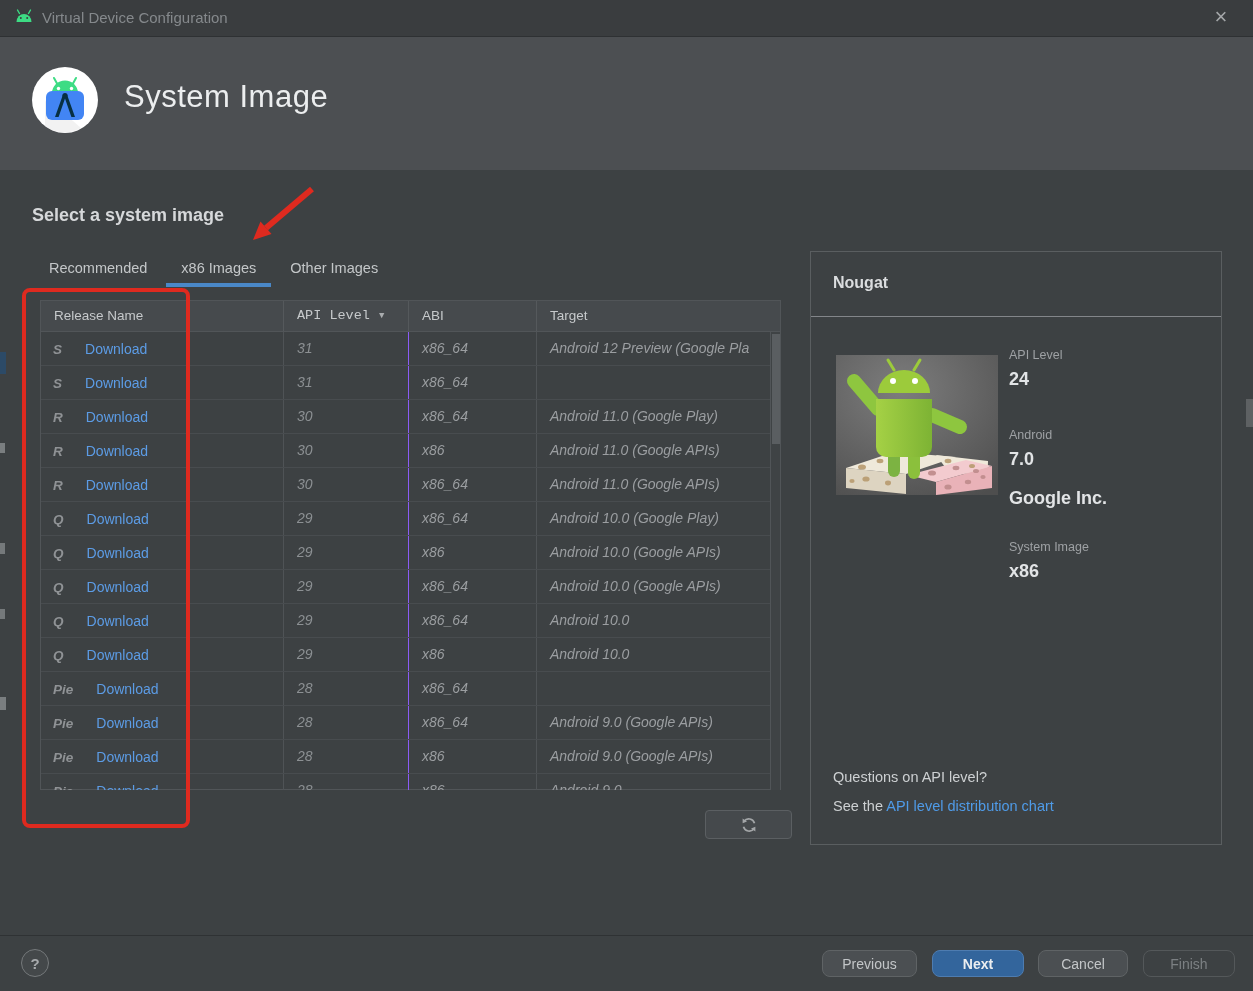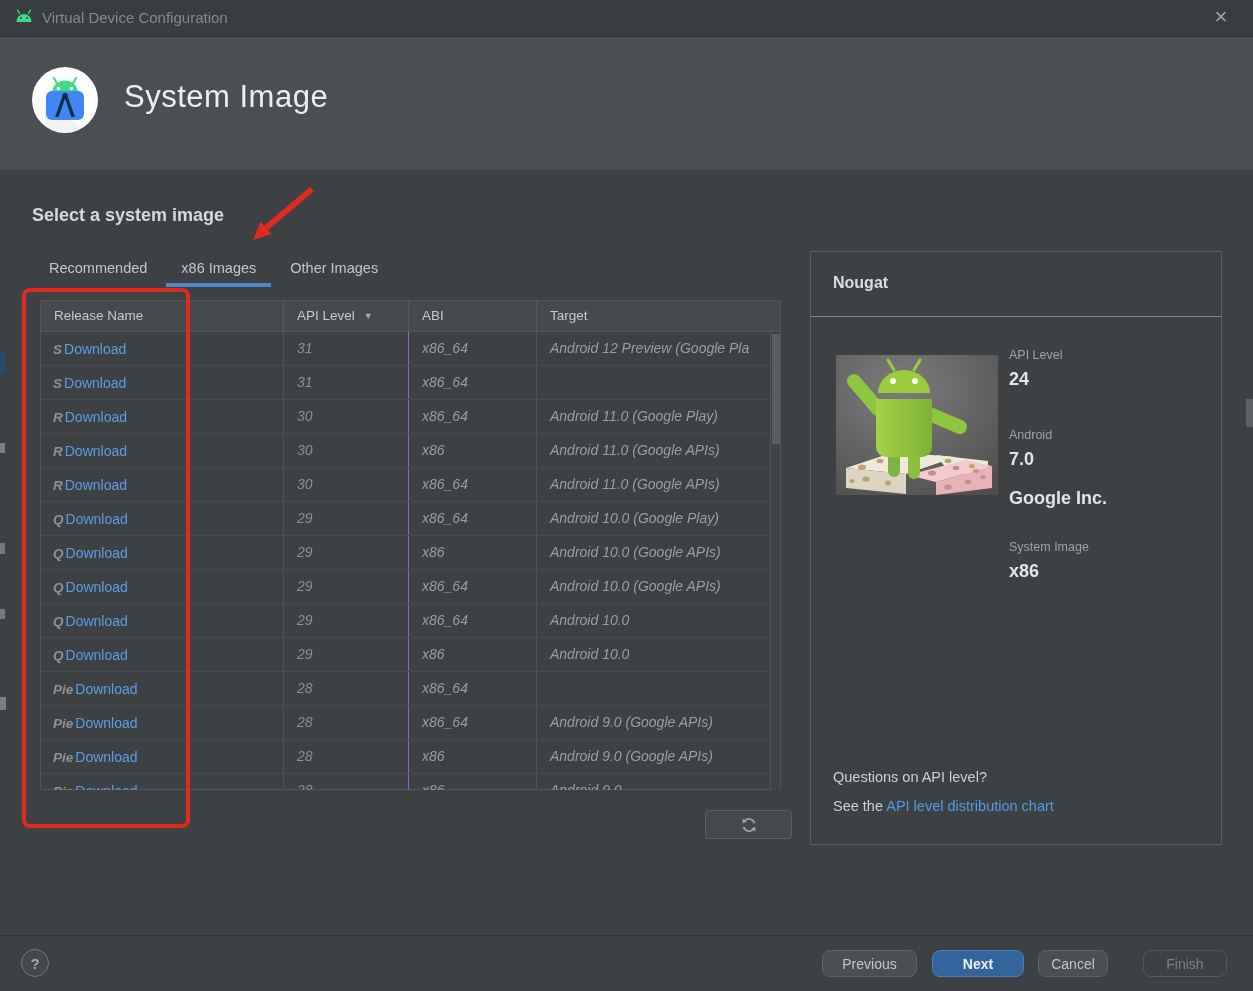--- a/index.html
+++ b/index.html
@@ -27,33 +27,33 @@
   
   .tabs{position:absolute;left:32px;top:253px;height:32px;display:flex;}
   .tab{position:relative;padding:0 17px;line-height:30px;font-size:14.5px;color:#c4c7c9;cursor:default;}
   .tab.active .tab-underline{position:absolute;left:2px;right:2px;bottom:-2px;height:4px;background:#4a88c8;}
 
   
   .syslist{position:absolute;left:40px;top:300px;width:741px;height:490px;border:1px solid #515558;box-sizing:border-box;}
   .thead{display:flex;height:31px;background:#464a4d;border-bottom:1px solid #515558;box-sizing:border-box;}
   .thead .hc{line-height:30px;font-size:13.5px;color:#c6c9cb;padding-left:13px;box-sizing:border-box;}
   .hc1{width:243px;border-right:1px solid #55595c;}
-  .hc2{width:125px;border-right:1px solid #55595c;}
+  .hc2{width:125px;border-right:1px solid #55595c;font-family:Liberation Mono, monospace;}
   .hc3{width:128px;border-right:1px solid #55595c;}
   .hc4{flex:1;}
   .sort{font-size:9px;color:#a9acae;margin-left:9px;vertical-align:1px;}
   .tbody{position:absolute;left:0;top:31px;width:729px;height:458px;overflow:hidden;}
   .trow{display:flex;height:34px;border-bottom:1px solid #484c4f;box-sizing:border-box;}
   .trow .tc{line-height:33px;box-sizing:border-box;white-space:nowrap;overflow:hidden;}
   .tc1{width:243px;padding-left:12px;border-right:1px solid #4f5356;}
   .tc2{width:125px;padding-left:13px;border-right:1px solid #8b5cf6;font-style:italic;font-size:14px;color:#8c9093;}
   .tc3{width:128px;padding-left:13px;border-right:1px solid #4f5356;font-style:italic;font-size:14px;color:#9b9ea1;}
   .tc4{flex:1;padding-left:13px;font-style:italic;font-size:14px;color:#9b9ea1;}
   .rel{font-style:italic;font-weight:bold;font-size:13.5px;color:#8f9295;}
-  .dl{color:#5c9ce6;font-size:14px;margin-left:2px;text-decoration:none;cursor:pointer;}
+  .dl{color:#5c9ce6;font-size:14px;margin-left:23px;text-decoration:none;cursor:pointer;}
   .vscroll{position:absolute;right:0;top:31px;width:10px;height:458px;background:#3f4345;border-left:1px solid #515558;box-sizing:border-box;}
   .vthumb{position:absolute;left:1px;top:2px;width:8px;height:110px;background:#5a5e61;}
 
   
   .refresh-btn{position:absolute;left:705px;top:810px;width:87px;height:29px;background:#45494c;border:1px solid #5b5f62;border-radius:4px;box-sizing:border-box;display:flex;align-items:center;justify-content:center;cursor:default;}
 
   
   .red-box{position:absolute;left:22px;top:288px;width:168px;height:540px;border:4px solid #df2a1f;border-radius:8px;box-sizing:border-box;pointer-events:none;}
   .red-arrow{position:absolute;left:238px;top:183px;pointer-events:none;}
 
@@ -75,22 +75,22 @@
   .d-q{position:absolute;left:22px;top:517px;font-size:14.5px;color:#cdd0d2;}
   .d-see{position:absolute;left:22px;top:546px;font-size:14.5px;color:#cdd0d2;}
   .d-see a{color:#4f9be8;text-decoration:none;cursor:pointer;}
 
   
   .footer{position:absolute;left:0;top:935px;width:1253px;height:56px;border-top:1px solid #2f3234;box-sizing:border-box;}
   .help{position:absolute;left:21px;top:13px;width:28px;height:28px;border-radius:50%;border:1px solid #75797b;background:#44484a;color:#a8abad;font-size:15px;font-weight:bold;text-align:center;line-height:27px;box-sizing:border-box;cursor:default;}
   .btn{position:absolute;top:14px;height:27px;border-radius:8px;font-size:14px;text-align:center;line-height:25px;box-sizing:border-box;cursor:default;font-family:inherit;}
   .btn-prev{left:822px;width:95px;background:#4b4f52;border:1px solid #5f6365;color:#c3c6c8;}
   .btn-next{left:932px;width:92px;background:#33659c;border:1px solid #4e7cb0;color:#eceef0;font-weight:bold;}
-  .btn-cancel{left:1038px;width:70px;background:#4b4f52;border:1px solid #5f6365;color:#c3c6c8;}
-  .btn-finish{left:1143px;width:84px;background:transparent;border:1px solid #54585a;color:#7c8083;}
+  .btn-cancel{left:1038px;width:90px;background:#4b4f52;border:1px solid #5f6365;color:#c3c6c8;}
+  .btn-finish{left:1143px;width:92px;background:transparent;border:1px solid #54585a;color:#7c8083;}
 
   
   .frag{position:absolute;pointer-events:none;}
 </style>
 </head>
 <body>
 
 <div class="titlebar">
   <span class="tb-icon">
     <svg width="20" height="15" viewBox="0 0 20 15">

